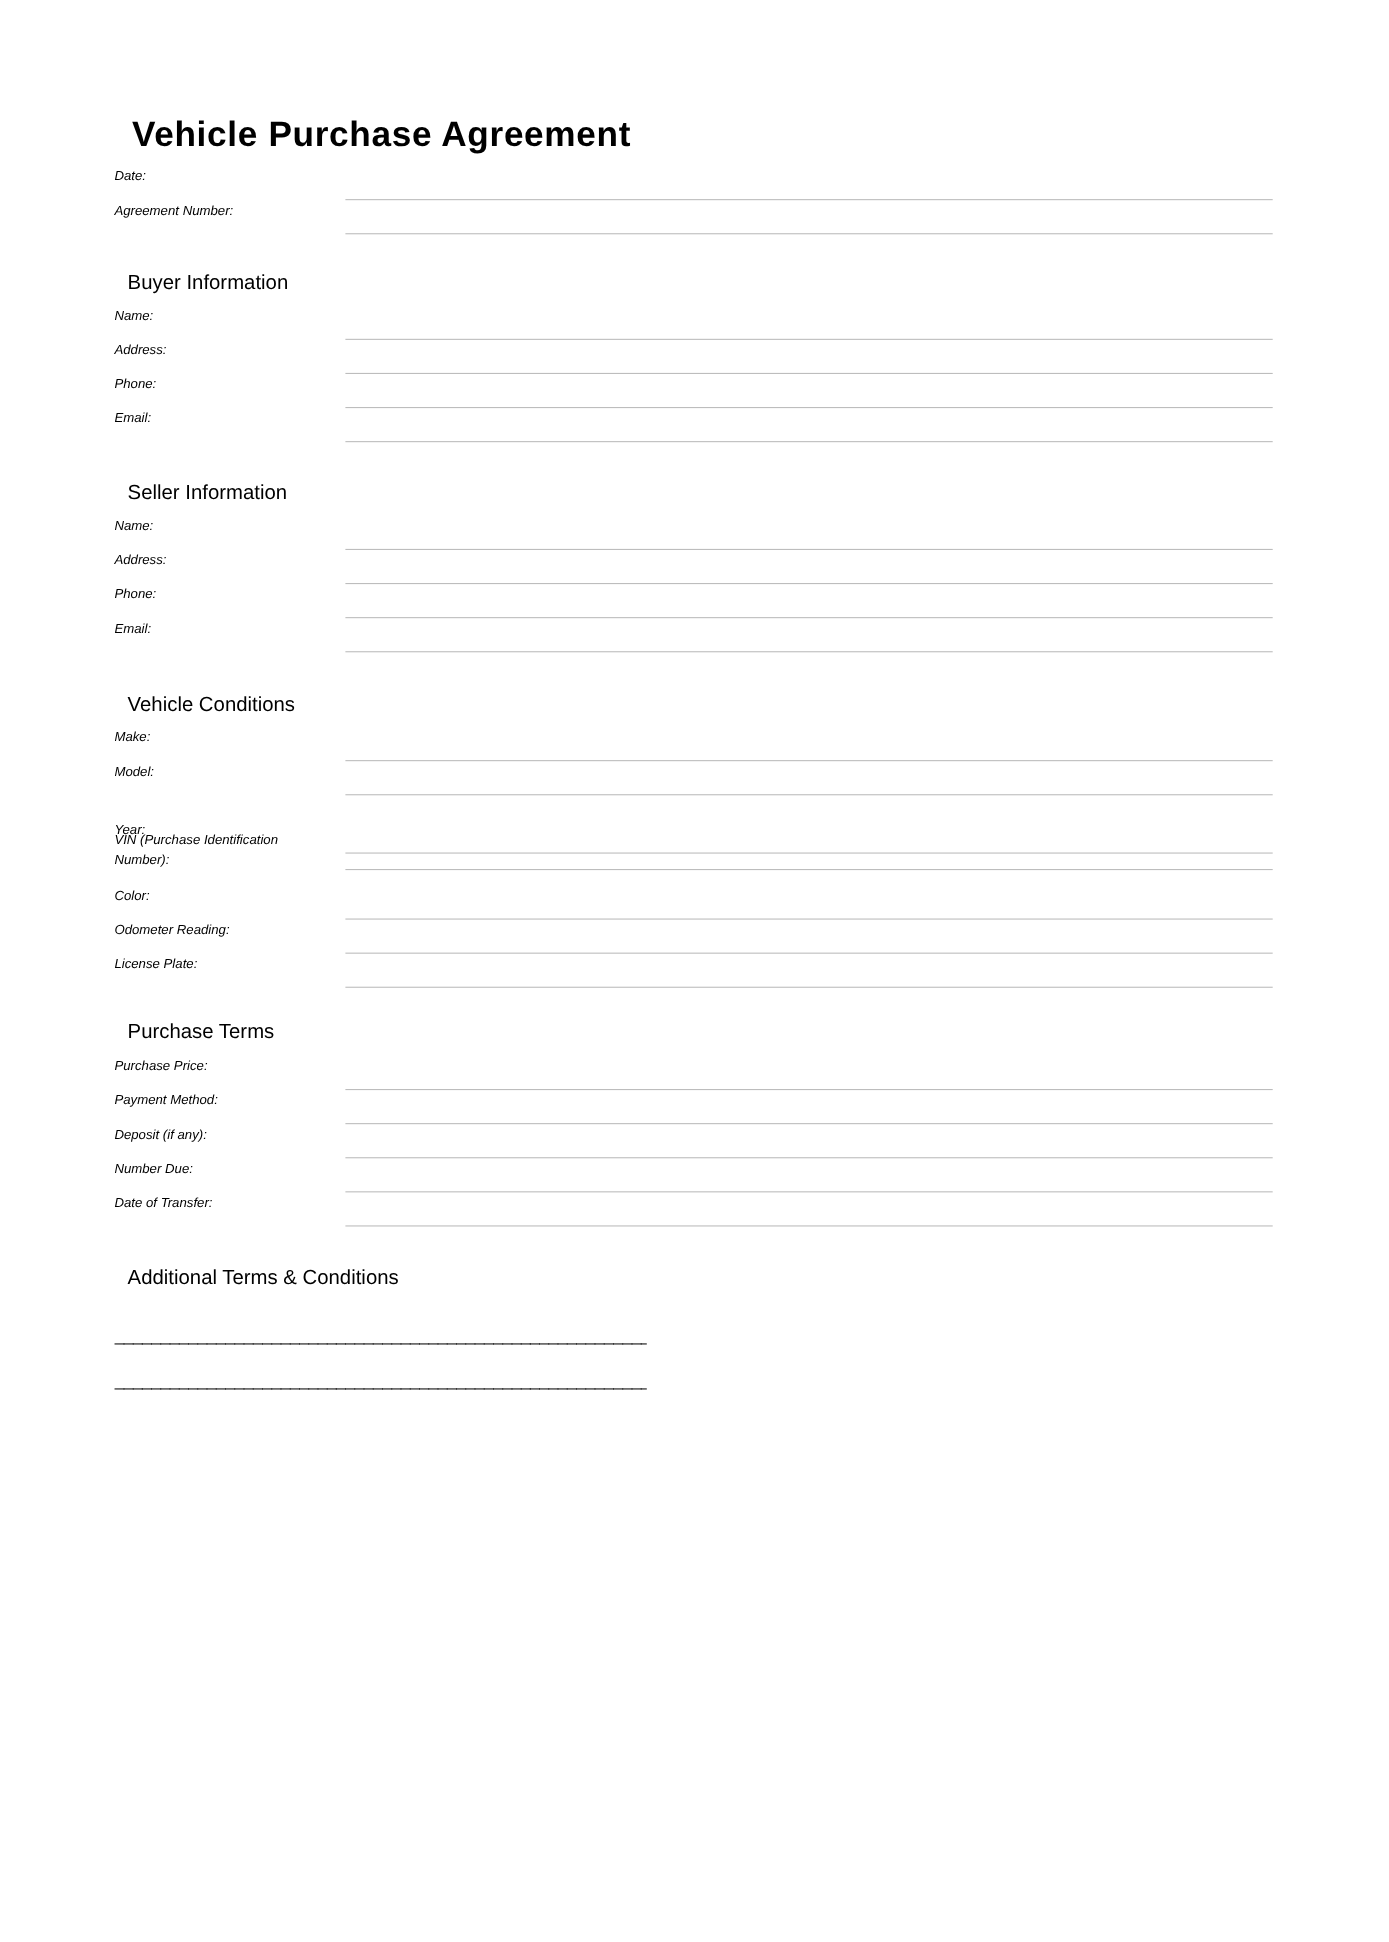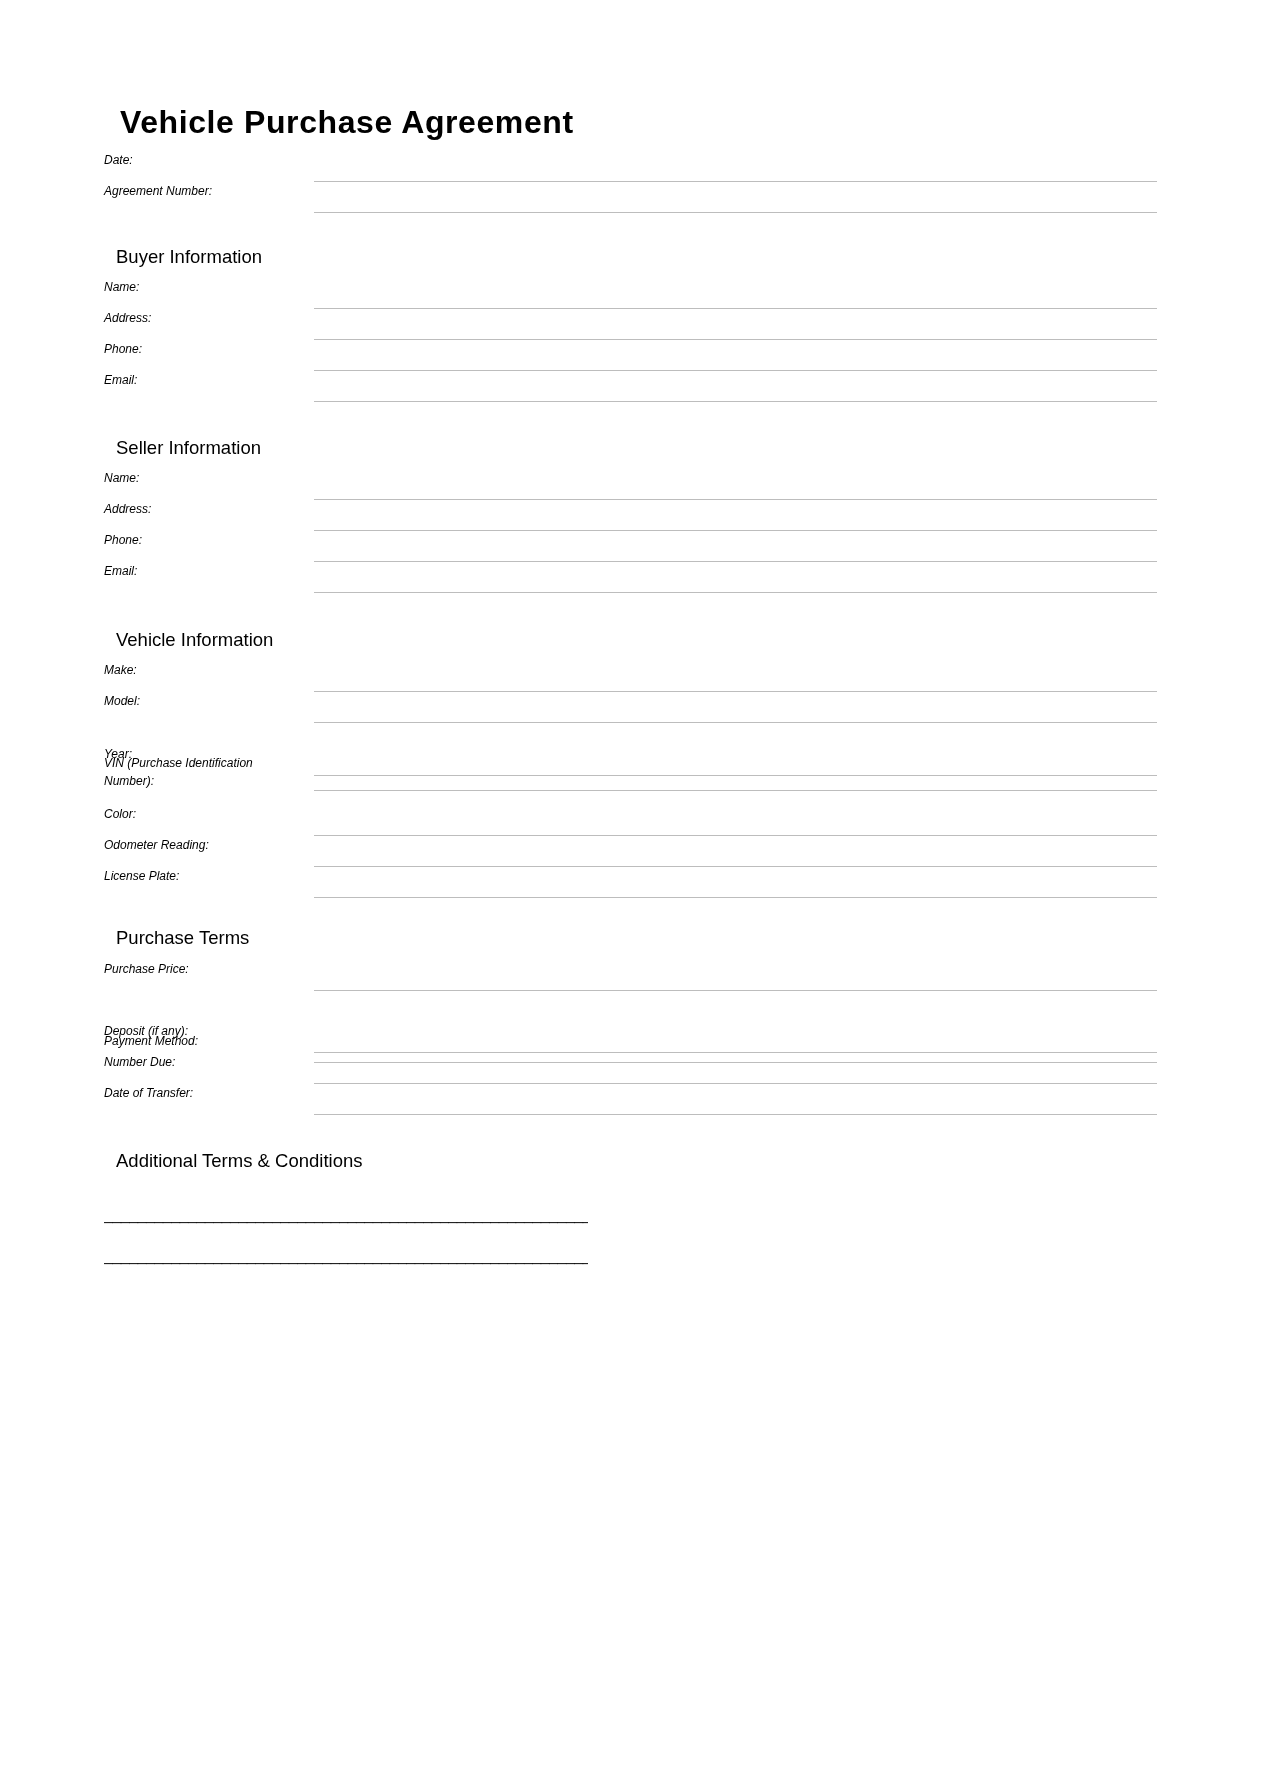--- a/index.html
+++ b/index.html
@@ -67,21 +67,21 @@
     <span class="label">Phone:</span>
     <input class="line-input" value="" style="">
     <div class="line"></div>
   </div>
   <div class="field" style="top:562px">
     <span class="label">Email:</span>
     <input class="line-input" value="" style="">
     <div class="line"></div>
   </div>
 
-  <h2 class="section-title" style="top:629px">Vehicle Information</h2>
+  <h2 class="section-title" style="top:629px">Vehicle Conditions</h2>
   <div class="field" style="top:661px">
     <span class="label">Make:</span>
     <input class="line-input" value="" style="">
     <div class="line"></div>
   </div>
   <div class="field" style="top:692px">
     <span class="label">Model:</span>
     <input class="line-input" value="" style="">
     <div class="line"></div>
   </div>
@@ -110,21 +110,21 @@
     <input class="line-input" value="" style="">
     <div class="line"></div>
   </div>
 
   <h2 class="section-title" style="top:927px">Purchase Terms</h2>
   <div class="field" style="top:960px">
     <span class="label">Purchase Price:</span>
     <input class="line-input" value="" style="">
     <div class="line"></div>
   </div>
-  <div class="field" style="top:1032px">
+  <div class="field" style="top:991px">
     <span class="label">Payment Method:</span>
     <input class="line-input" value="" style="">
     <div class="line"></div>
   </div>
   <div class="field" style="top:1022px">
     <span class="label">Deposit (if any):</span>
     <input class="line-input" value="" style="">
     <div class="line"></div>
   </div>
   <div class="field" style="top:1053px">

